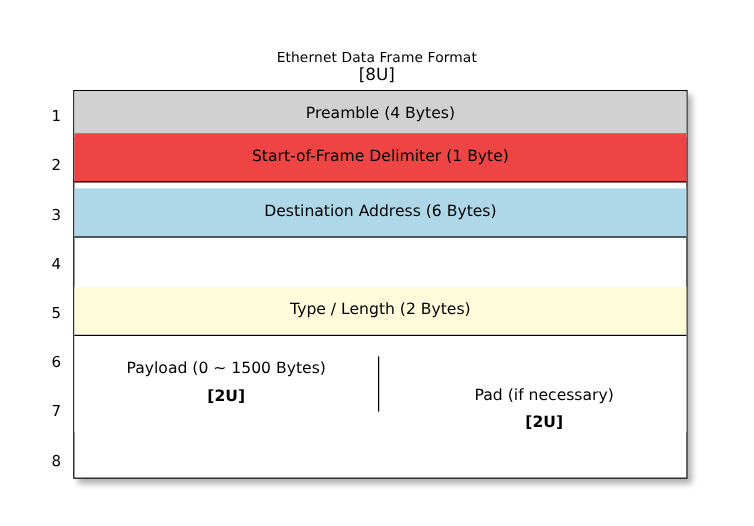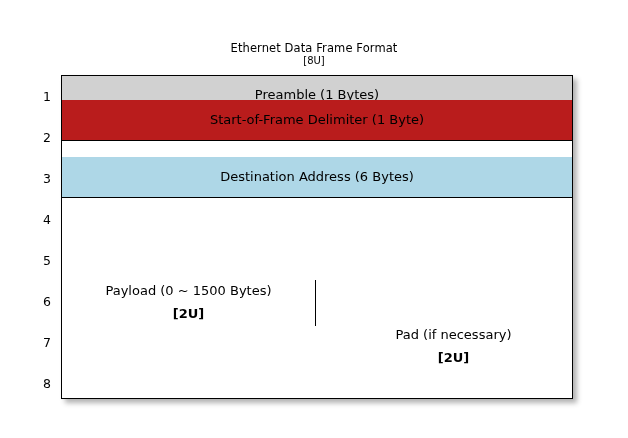--- a/index.html
+++ b/index.html
@@ -32,21 +32,21 @@
     width: 628px;
     text-align: center;
     line-height: 1.25;
   }
   .title-main {
     font-size: 11.5px;
     letter-spacing: 0.1px;
     display: block;
   }
   .title-sub {
-    font-size: 10px;
+    font-size: 14px;
     display: block;
   }
 
   
   .gutter {
     position: absolute;
     left: 36px;
     top: 75px;
     width: 22px;
     height: 324px;
@@ -86,21 +86,21 @@
   .row:last-child { border-bottom: none; }
 
   .row-label {
     text-align: center;
     line-height: 1.45;
   }
 
   
   .row.split {
     display: flex;
-    align-items: flex-start;
+    align-items: center;
     padding: 0;
     gap: 19px;
   }
   .split-cell {
     display: flex;
     align-items: center;
     justify-content: center;
     box-sizing: border-box;
   }
   .split-cell.left {
@@ -136,32 +136,35 @@
 
     <div class="gutter-num" style="top:180px">5</div>
     <div class="gutter-num" style="top:221px">6</div>
     <div class="gutter-num" style="top:262px">7</div>
     <div class="gutter-num" style="top:303px">8</div>
   </div>
 
   <div class="frame">
 
     <div class="row" style="top:0px;height:40px;background:#d1d1d1">
-      <span class="row-label">Preamble (1 Bytes)</span>
+      <span class="row-label">Preamble (4 Bytes)</span>
     </div>
 
-    <div class="row" style="top:24px;height:41px;background:#b91c1c">
+    <div class="row" style="top:35px;height:41px;background:#ef4444">
       <span class="row-label">Start-of-Frame Delimiter (1 Byte)</span>
     </div>
 
     <div class="row" style="top:81px;height:41px;background:#aed7e7">
       <span class="row-label">Destination Address (6 Bytes)</span>
     </div>
 
 
+    <div class="row" style="top:163px;height:41px;background:#fdfbda">
+      <span class="row-label">Type / Length (2 Bytes)</span>
+    </div>
 
     <div class="row split" style="top:204px;height:80px;background:#ffffff">
       <div class="split-cell left">
         <span class="cell-text">
           <span>Payload (0 ~ 1500 Bytes)</span>
           <span class="cell-sub">[2U]</span>
         </span>
       </div>
       <div class="split-cell right">
         <span class="cell-text">

